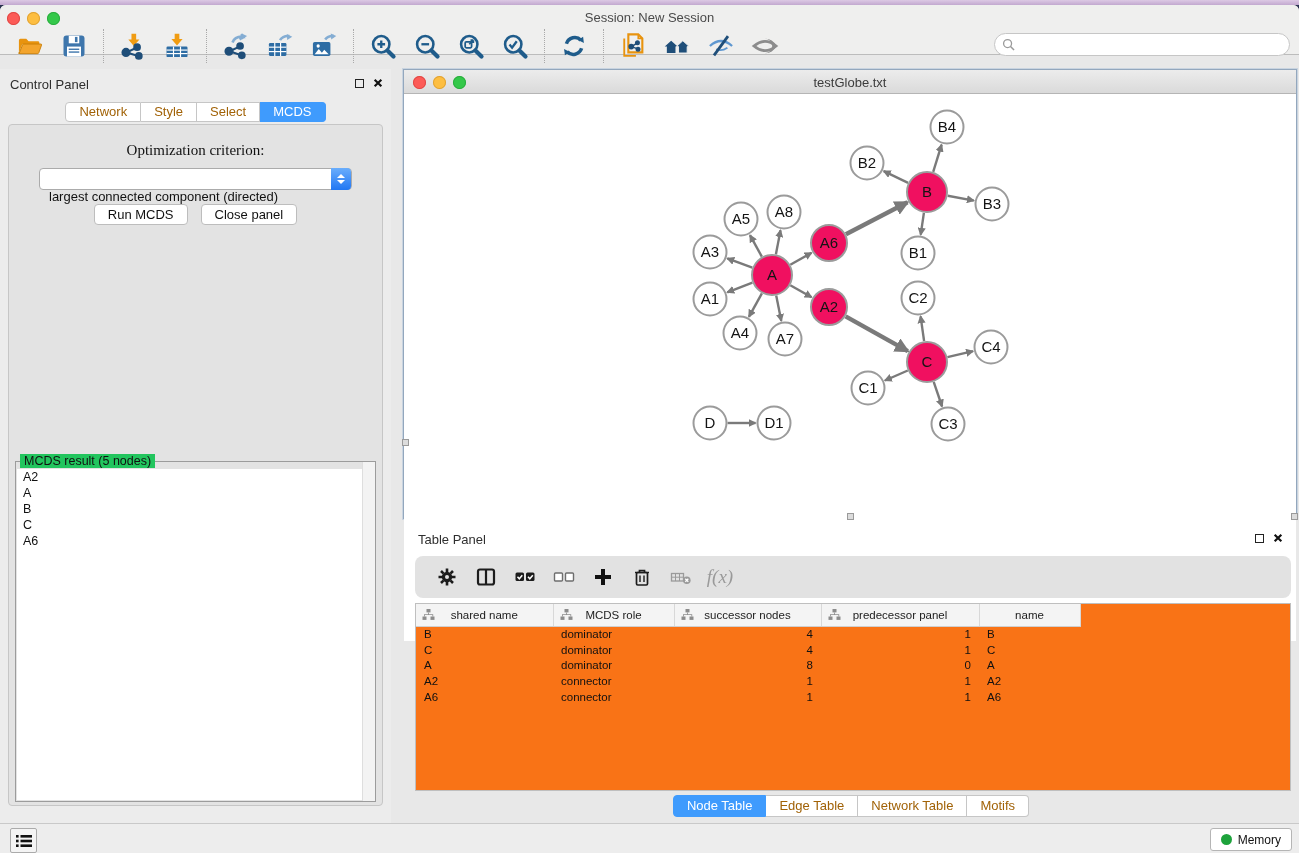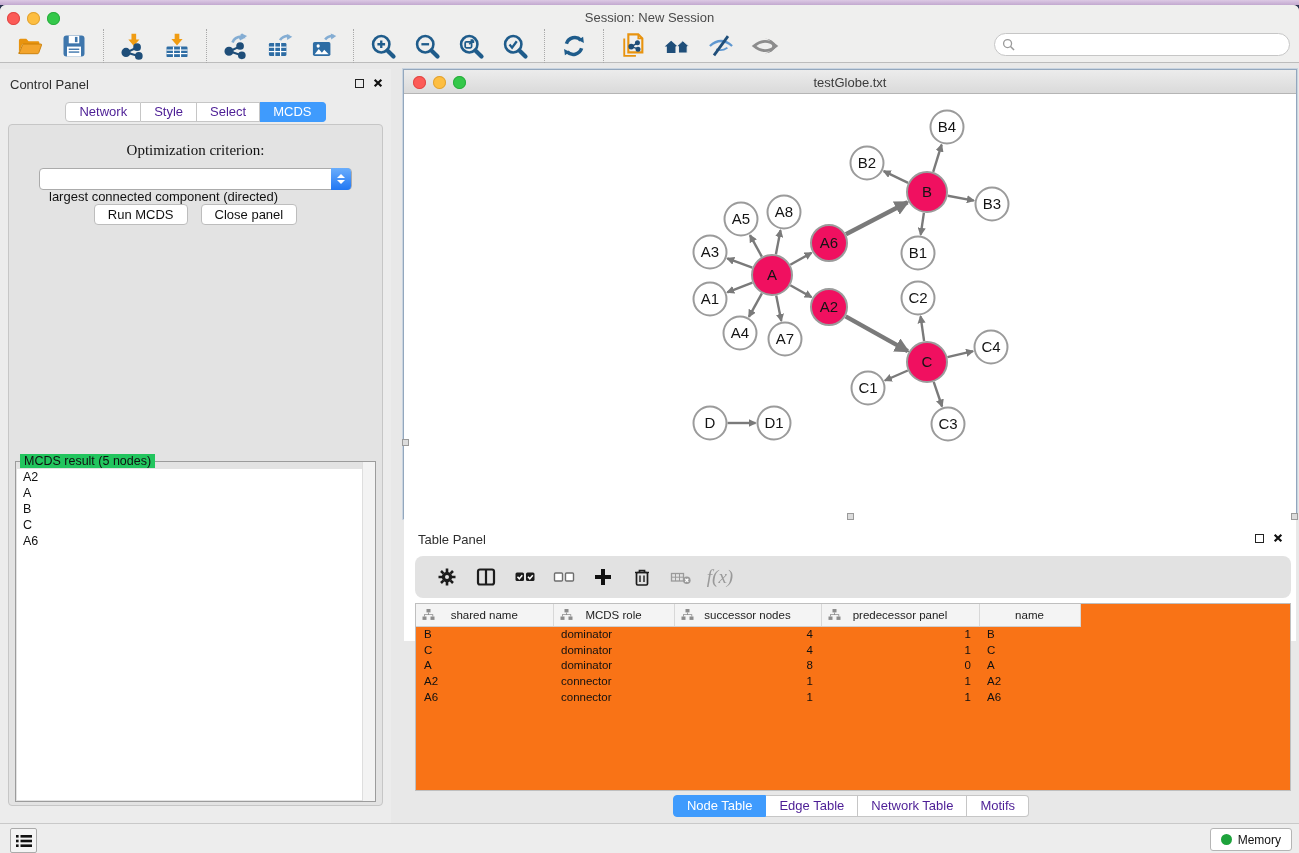--- a/index.html
+++ b/index.html
@@ -4,21 +4,21 @@
 <style>
   html,body{margin:0;padding:0;background:#3a3f5c;}
   *{box-sizing:border-box;font-family:"Liberation Sans",sans-serif;}
   .frame{position:relative;width:1299px;height:853px;overflow:hidden;background:#2b3350;}
   
   .desk-top{position:absolute;left:0;top:0;width:1299px;height:5px;background:linear-gradient(#dcc9e4,#c2a8cf);}
   .desk-bottom{position:absolute;left:0;top:849px;width:1299px;height:4px;
     background:linear-gradient(90deg,#232c47,#3c3c55 30%,#27304b 55%,#4a4260 80%,#232c47);}
   
   .appwin{position:absolute;left:0;top:5px;width:1299px;height:844px;background:#e8e8e8;border-radius:6px 6px 0 0;}
-  .header{position:absolute;left:0;top:0;width:100%;height:58px;background:#efefee;border-bottom:1px solid #bcbcbc;border-radius:6px 6px 0 0;}
+  .header{position:absolute;left:0;top:0;width:100%;height:50px;background:#efefee;border-bottom:1px solid #bcbcbc;border-radius:6px 6px 0 0;}
   .titlebar{position:relative;height:22px;}
   .lights{position:absolute;left:7px;top:7px;display:flex;gap:7px;}
   .light{width:13px;height:13px;border-radius:50%;}
   .light.red{background:#fc5b57;box-shadow:inset 0 0 0 1px #df4744;}
   .light.yellow{background:#fdbe41;box-shadow:inset 0 0 0 1px #dfa133;}
   .light.green{background:#34c84a;box-shadow:inset 0 0 0 1px #2aab3e;}
   .win-title{position:absolute;left:0;right:0;top:5px;text-align:center;font-size:13px;color:#4a4a4a;}
   
   .toolbar{position:absolute;left:0;top:22px;height:37px;width:100%;display:flex;align-items:center;padding-left:8px;}
   .tbtn{background:none;border:none;padding:0;margin:0 4px;width:36px;height:32px;display:flex;align-items:center;justify-content:center;cursor:default;}
@@ -28,21 +28,21 @@
   .search-wrap svg{width:13px;height:13px;margin-right:5px;}
   .search-wrap input{border:none;outline:none;flex:1;font-size:12px;background:transparent;height:18px;}
   
   .cpanel{position:absolute;left:0;top:64px;width:391px;height:754px;background:#ececec;}
   .panel-head{position:absolute;left:0;top:0;width:100%;height:30px;}
   .panel-title{position:absolute;left:10px;top:8px;font-size:13px;color:#2f2f2f;}
   .panel-btns{position:absolute;right:8px;top:9px;display:flex;gap:9px;align-items:center;}
   .float-box{width:9px;height:9px;border:1.4px solid #222;display:inline-block;background:transparent;}
   .close-x svg{width:10px;height:10px;display:block;}
   .cp-tabs{position:absolute;left:0;top:33px;width:100%;display:flex;justify-content:center;}
-  .tabseg{height:20px;line-height:18px;padding:0 13px;font-size:13px;color:#4c1d95;background:#fff;border:1px solid #c6c6c6;border-left:none;cursor:default;}
+  .tabseg{height:20px;line-height:18px;padding:0 13px;font-size:13px;color:#a16207;background:#fff;border:1px solid #c6c6c6;border-left:none;cursor:default;}
   .tabseg:first-child{border-left:1px solid #c6c6c6;border-radius:4px 0 0 4px;}
   .tabseg:last-child{border-radius:0 4px 4px 0;}
   .tabseg.sel{background:#3f9bfd;border-color:#3f9bfd;color:#fff;}
   .cp-content{position:absolute;left:8px;top:55px;width:375px;height:682px;background:#e3e3e3;border:1px solid #c6c6c6;border-radius:4px;}
   .opt-label{margin-top:17px;text-align:center;font-size:15px;color:#111;font-family:Liberation Serif, serif;}
   .combo{position:relative;margin:9px auto 0;width:313px;height:22px;background:#fff;border:1px solid #ababab;border-radius:4px;}
   .combo-val{position:absolute;left:9px;top:20px;font-size:13px;color:#111;white-space:nowrap;}
   .combo-step{position:absolute;right:0;top:-1px;width:20px;height:22px;border-radius:0 4px 4px 0;background:linear-gradient(#6aaefc,#2177f3);display:flex;flex-direction:column;align-items:center;justify-content:center;gap:2px;}
   .chev{width:0;height:0;border-left:4px solid transparent;border-right:4px solid transparent;}
   .chev.up{border-bottom:4px solid #fff;}

